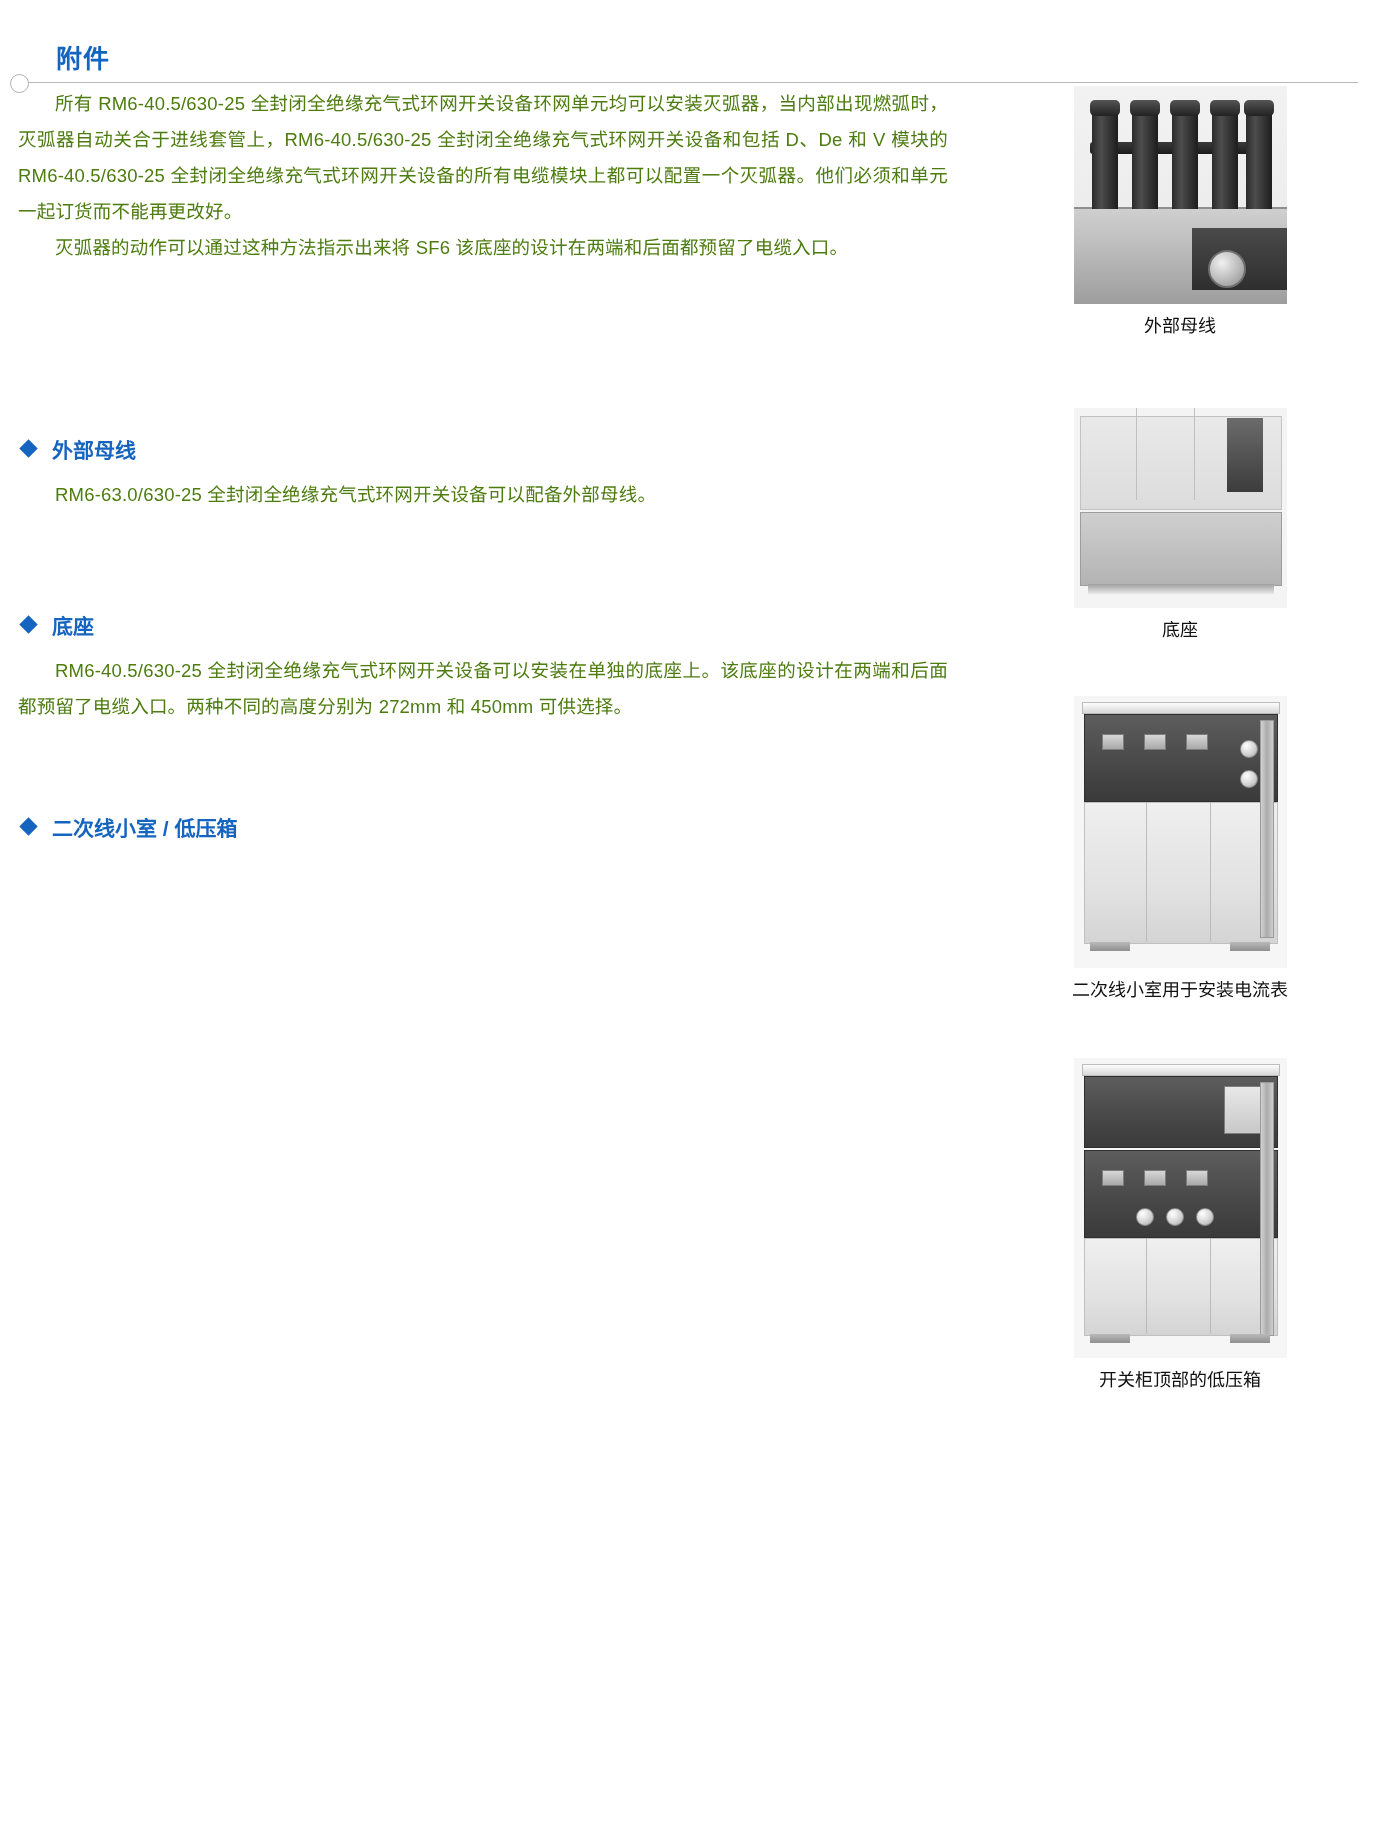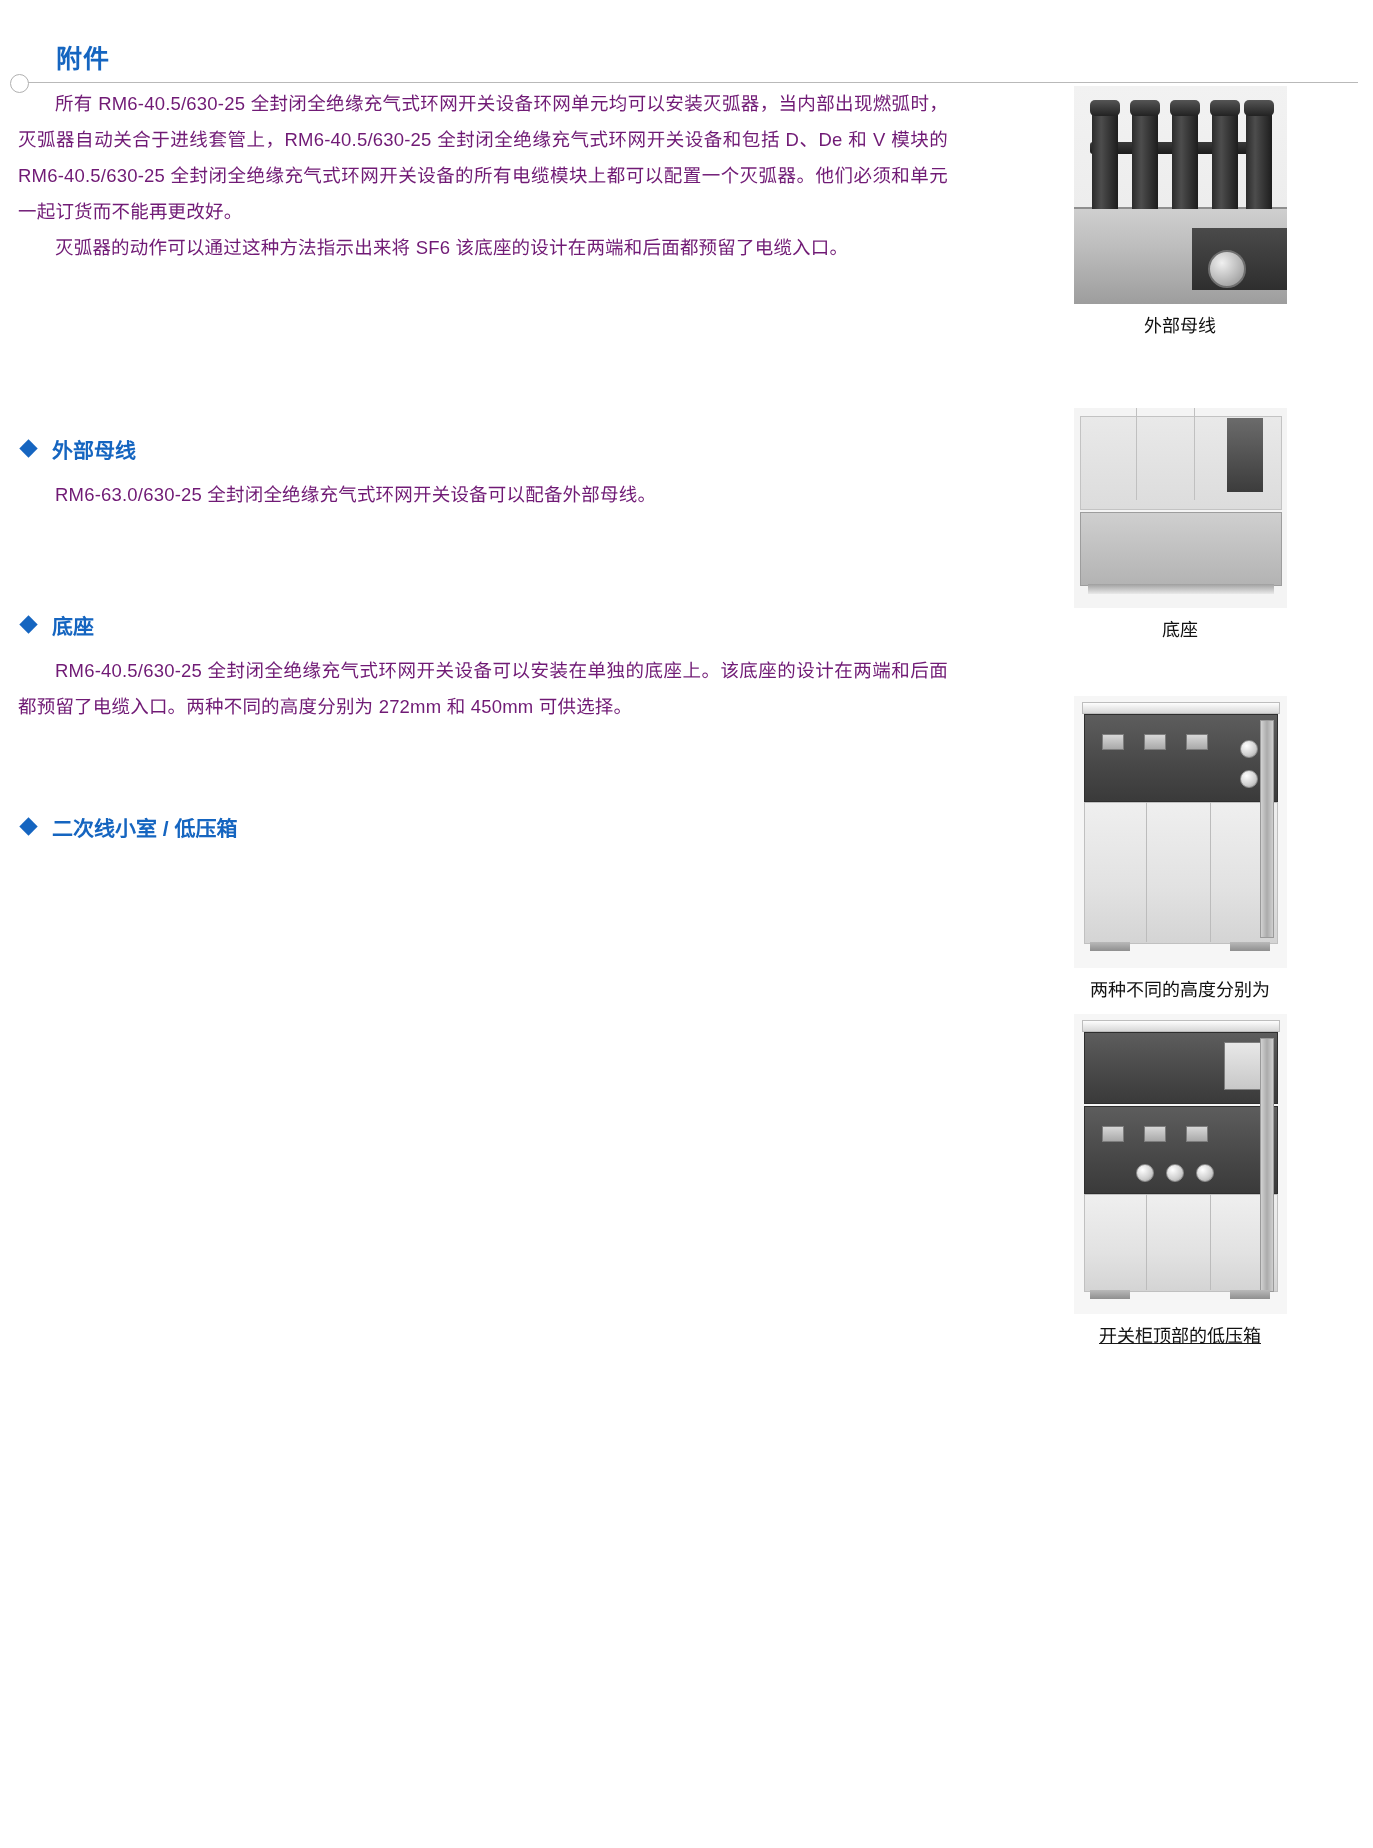--- a/index.html
+++ b/index.html
@@ -100,21 +100,21 @@
     left: 4px;
     top: 4px;
     width: 13px;
     height: 13px;
     background: #1565c0;
     transform: rotate(45deg);
   }
   .para {
     font-size: 18.5px;
     line-height: 1.95;
-    color: #701a75;
+    color: #4d7c0f;
     margin: 0;
     text-align: justify;
     text-justify: inter-ideograph;
     letter-spacing: 0.2px;
   }
   .indent {
     text-indent: 2em;
   }
 
   
@@ -326,24 +326,24 @@
           <div class="cab-sq" style="left:112px; top:38px;"></div>
           <div class="cab-knob" style="left:166px; top:44px;"></div>
           <div class="cab-knob" style="left:166px; top:74px;"></div>
           <div class="cab-body" style="top:106px; height:140px;"></div>
           <div class="cab-div" style="left:72px; top:106px; height:140px;"></div>
           <div class="cab-div" style="left:136px; top:106px; height:140px;"></div>
           <div class="cab-rail" style="left:186px; top:24px; height:216px;"></div>
           <div class="cab-foot" style="left:16px; top:246px; width:40px;"></div>
           <div class="cab-foot" style="left:156px; top:246px; width:40px;"></div>
         </div>
-        <div class="figure-caption">两种不同的高度分别为</div>
-      </div>
-
-      <div class="figure" style="top:928px;text-decoration:underline;">
+        <div class="figure-caption">二次线小室用于安装电流表</div>
+      </div>
+
+      <div class="figure" style="top:972px;">
         <div class="photo ph4">
           <div class="cab-top"></div>
           <div class="cab-panel" style="top:18px; height:70px;"></div>
           <div class="cab-meter" style="left:150px; top:28px;"></div>
           <div class="cab-panel" style="top:92px; height:86px;"></div>
           <div class="cab-sq" style="left:28px; top:112px;"></div>
           <div class="cab-sq" style="left:70px; top:112px;"></div>
           <div class="cab-sq" style="left:112px; top:112px;"></div>
           <div class="cab-knob" style="left:62px; top:150px;"></div>
           <div class="cab-knob" style="left:92px; top:150px;"></div>

